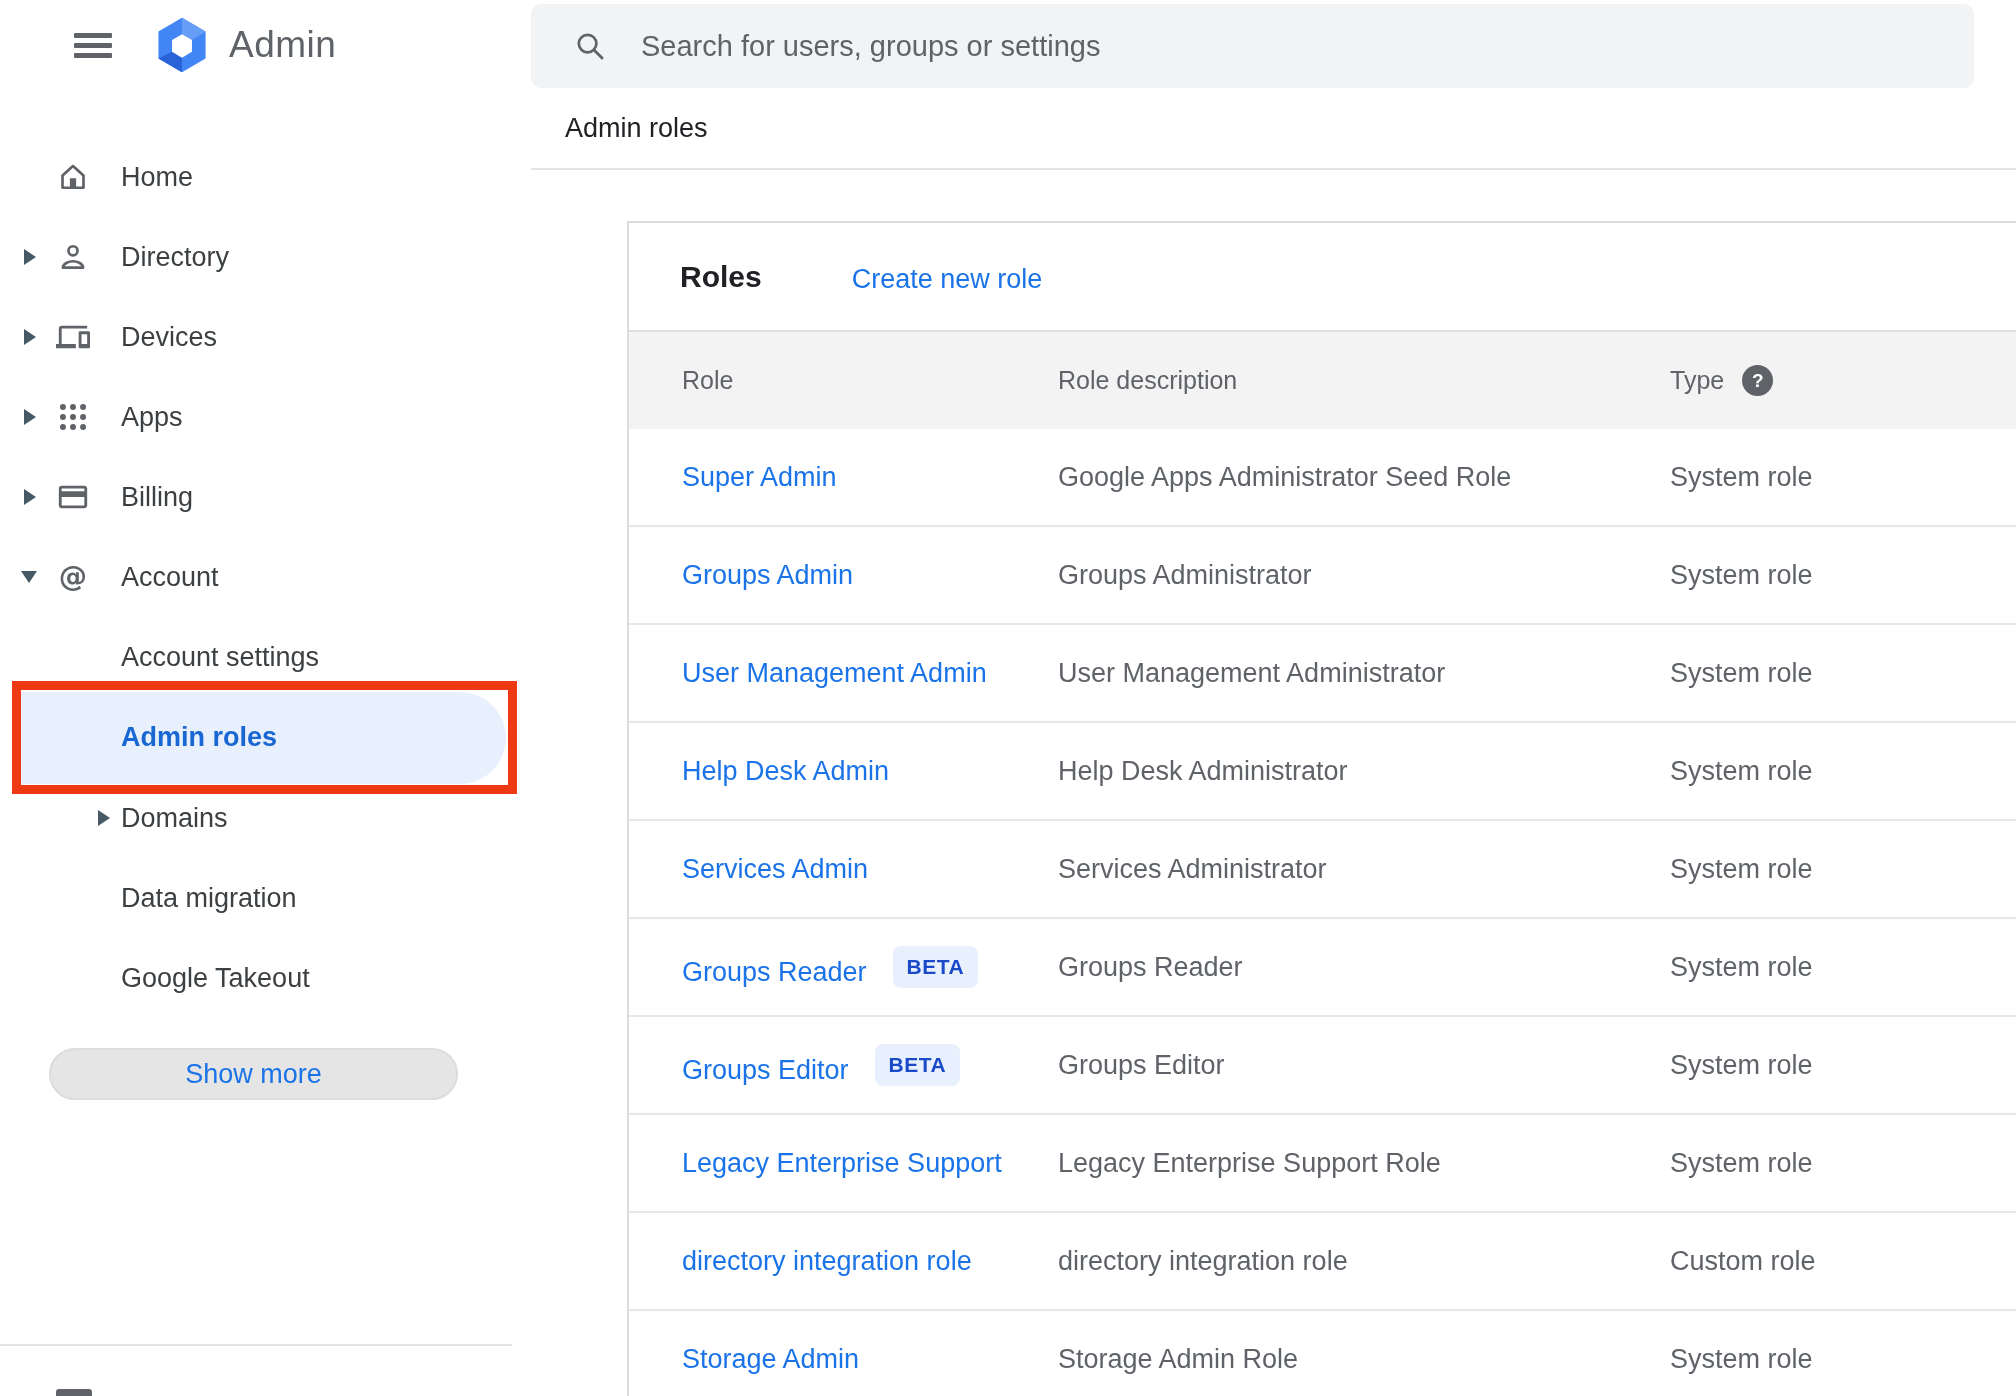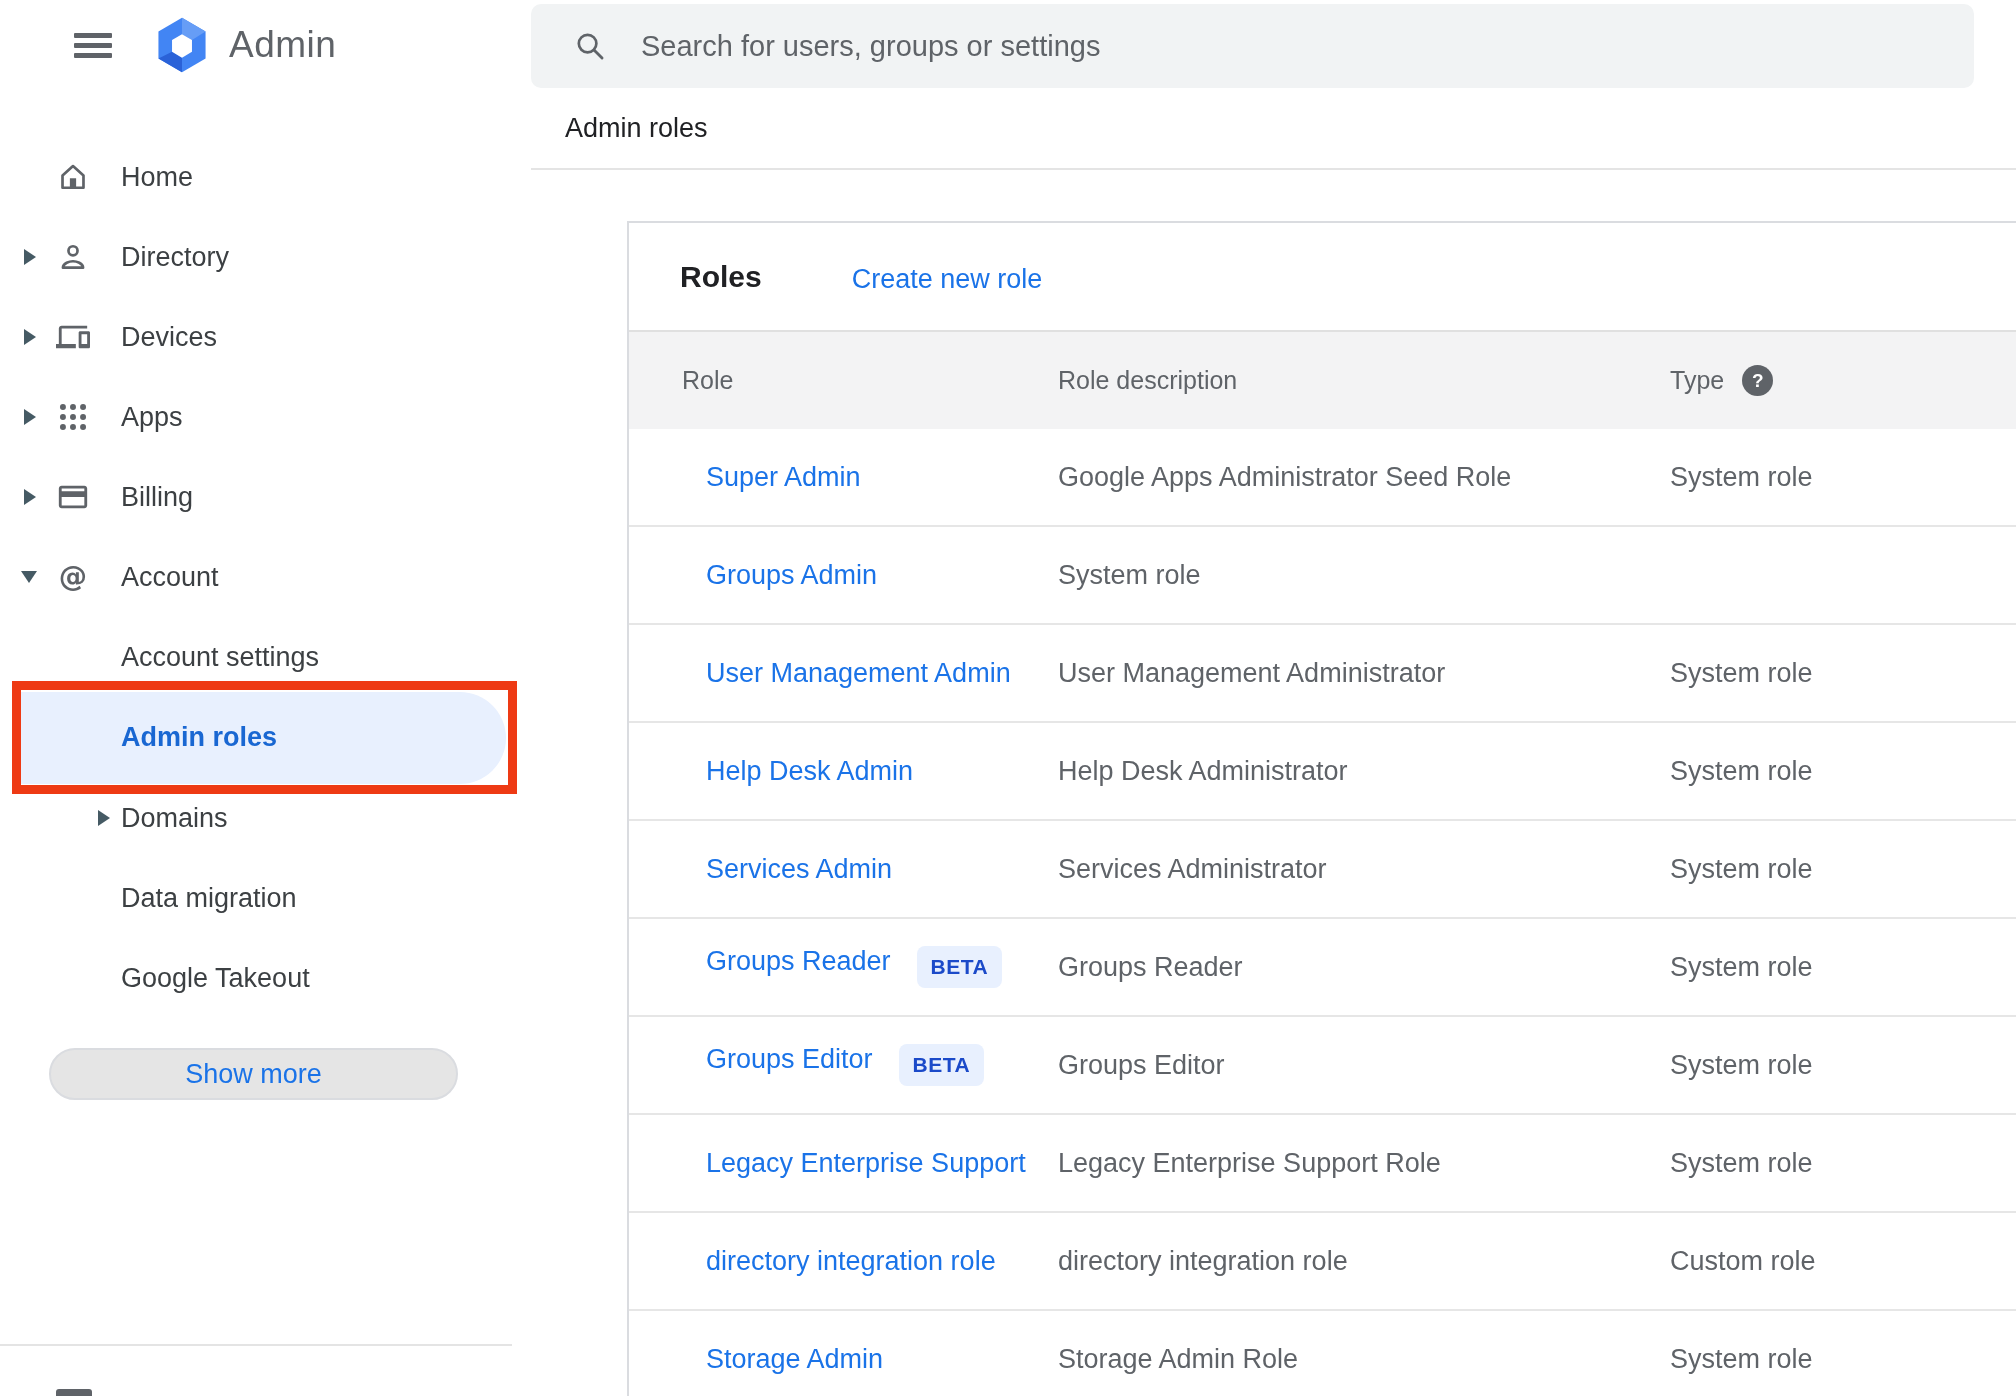--- a/index.html
+++ b/index.html
@@ -61,21 +61,21 @@
   .thead { height:99px; background:#f3f3f4; border-top:2px solid #e0e0e0;
     display:grid; grid-template-columns:376px 612px 1fr; align-items:center;
     padding-left:53px; font-size:25px; color:#5f6368; }
   .type-col { display:flex; align-items:center; }
   .help-icon { margin-left:18px; width:31px; height:31px; border-radius:50%; background:#5f6368;
     color:#fff; font-size:19px; font-weight:bold; display:flex; align-items:center;
     justify-content:center; cursor:pointer; }
 
   .trow { height:98px; display:grid; grid-template-columns:376px 612px 1fr; align-items:center;
     padding-left:53px; border-bottom:2px solid #e6e6e6; background:#fff; }
-  .role-cell { display:flex; align-items:flex-start;margin-left:24px; }
+  .role-cell { display:flex; align-items:flex-end; }
   .role-link { font-size:27px; color:#1a73e8; text-decoration:none; cursor:pointer; white-space:nowrap; }
   .beta-badge { margin-left:26px; background:#e8f0fe; color:#1b4ac9; font-size:21px; font-weight:bold;
     padding:9px 14px; border-radius:8px; letter-spacing:.5px; }
   .desc-cell, .type-cell { font-size:27px; color:#5f6368; }
 </style>
 </head>
 <body>
 
 <div class="page">
 
@@ -239,20 +239,21 @@
     </div>
     <div class="desc-cell">Google Apps Administrator Seed Role</div>
     <div class="type-cell">System role</div>
   </div>
 
   <div class="trow">
     <div class="role-cell">
       <a class="role-link">Groups Admin</a>
 
     </div>
+    <div class="desc-cell">Groups Administrator</div>
     <div class="type-cell">System role</div>
   </div>
 
   <div class="trow">
     <div class="role-cell">
       <a class="role-link">User Management Admin</a>
 
     </div>
     <div class="desc-cell">User Management Administrator</div>
     <div class="type-cell">System role</div>

